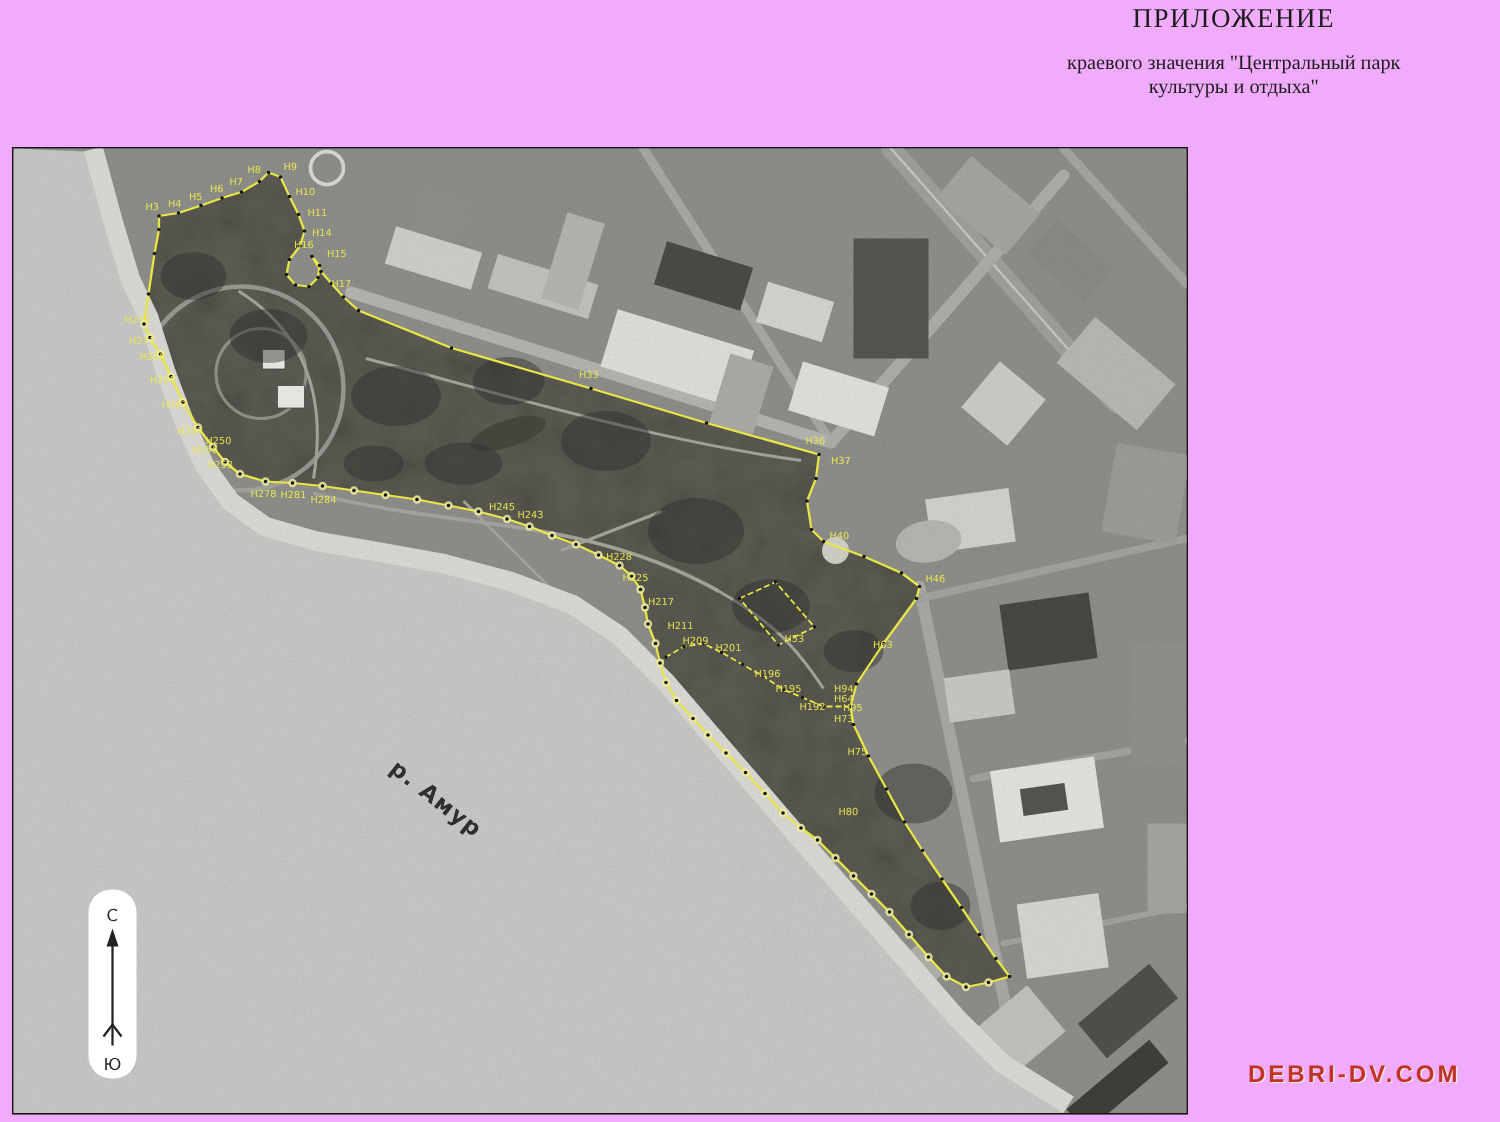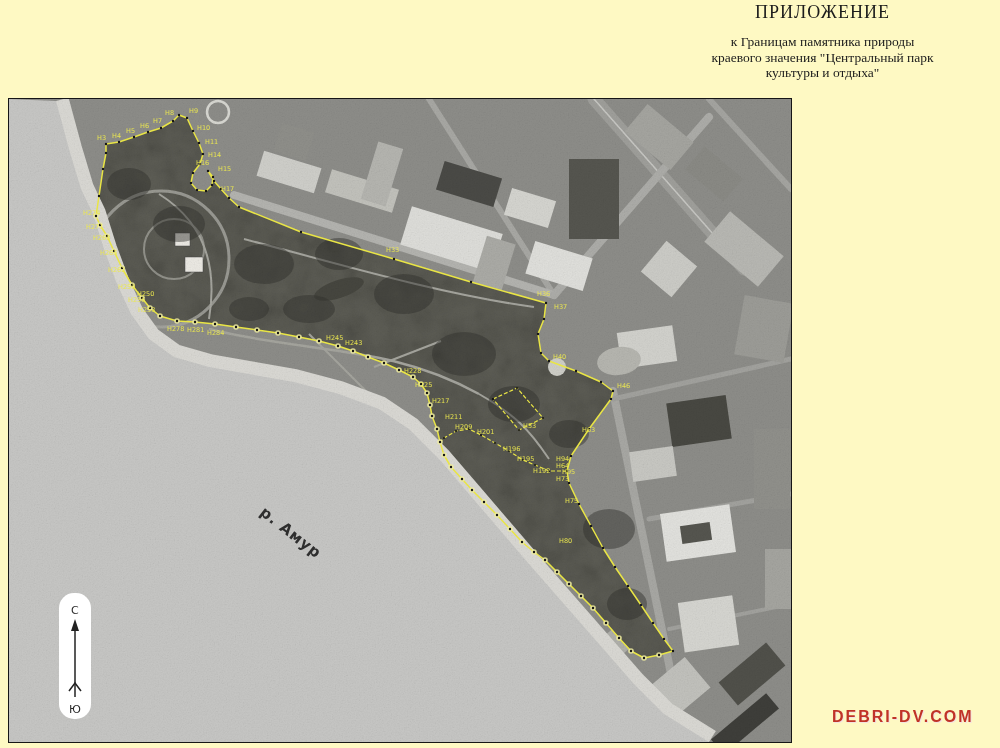--- a/index.html
+++ b/index.html
@@ -1,16 +1,16 @@
 <!DOCTYPE html>
 <html><head>
 <meta charset="utf-8">
 <style>
   html,body{margin:0;padding:0;background:#ffffff;}
-  #page{position:relative;width:1000px;height:748px;background:#fef9c3;overflow:hidden;
+  #page{position:relative;width:1000px;height:748px;background:#f0abfc;overflow:hidden;
         font-family:"Liberation Serif", serif;}
   
   #hdr{position:absolute;left:645px;top:0px;width:355px;text-align:center;color:#1c1c1c;}
   #hdr-title{font-size:18px;letter-spacing:1px;margin-top:2px;}
   #hdr-sub{font-size:13.5px;line-height:1.0;margin-top:11px;}
   #hdr-sub div{margin:0;padding:1px 0;}
   
   #map-frame{position:absolute;left:8px;top:98px;width:782px;height:643px;border:1px solid #161616;background:#8d8d89;}
   svg{display:block;}
   .blabel{font-family:"DejaVu Sans",sans-serif;font-size:6.5px;fill:#ece84f;opacity:0.95;}
@@ -22,21 +22,20 @@
       text-shadow:1px 1px 0 #f3e2e0;}
 </style>
 </head>
 <body>
 
 <div id="page">
 
   <div id="hdr">
     <div id="hdr-title">ПРИЛОЖЕНИЕ</div>
     <div id="hdr-sub">
-      <div>к Границам памятника природы</div>
       <div>краевого значения "Центральный парк</div>
       <div>культуры и отдыха"</div>
     </div>
   </div>
 
   <div id="map-frame">
     <svg id="map-svg" width="782" height="643" viewBox="0 0 782 643">
       <defs>
         <filter id="fgrain" x="0" y="0" width="100%" height="100%">
           <feTurbulence type="fractalNoise" baseFrequency="0.75" numOctaves="2" seed="7" stitchTiles="stitch"></feTurbulence>

